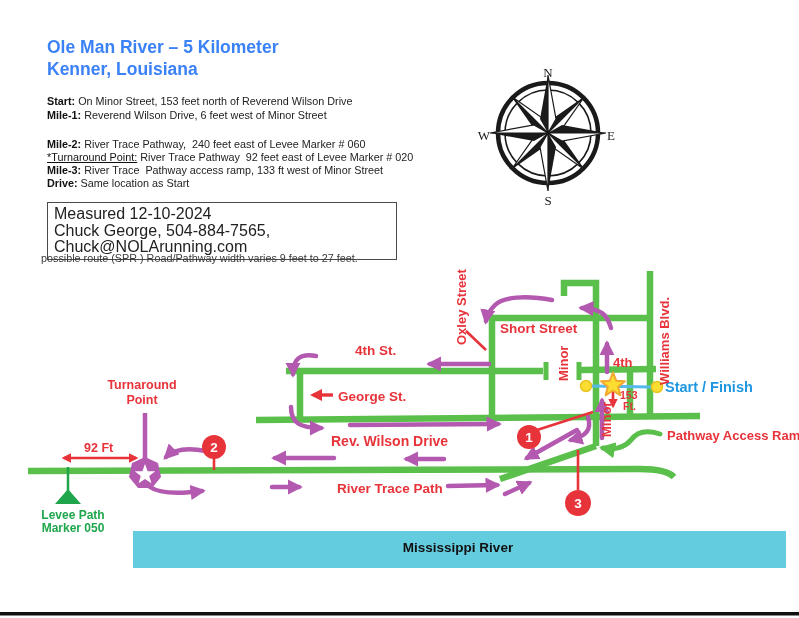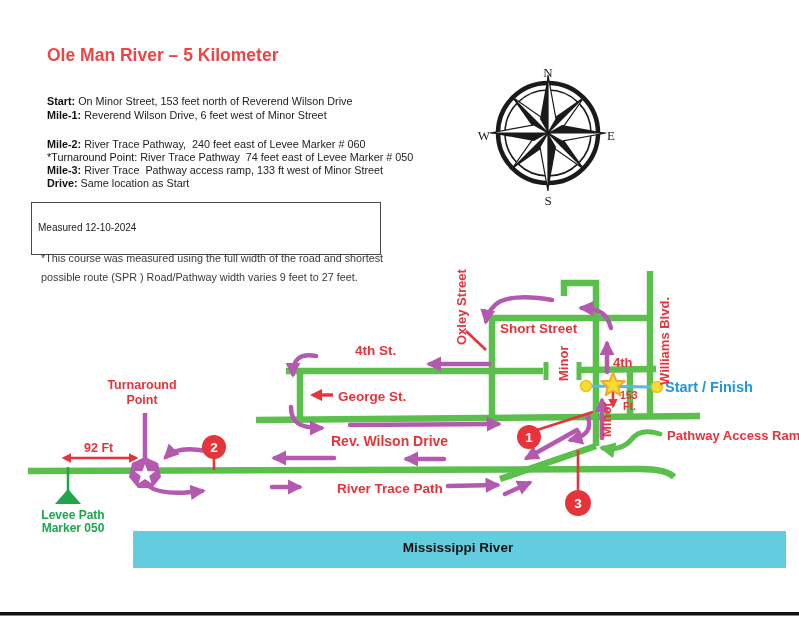--- a/index.html
+++ b/index.html
@@ -3,26 +3,26 @@
 <meta charset="utf-8">
 <style>
   :root{
     --road:#5abf4b; --route:#b35ab0; --red:#e7333a; --blue-text:#1f97e0;
     --blue-line:#56b9ec; --river:#63ccdf; --levee:#1fa64d; --ink:#1d1d1f;
   }
   html,body{margin:0;padding:0;background:#fff;}
   #page{position:relative;width:799px;height:618px;background:#fff;overflow:hidden;
         font-family:"Liberation Sans",sans-serif;color:var(--ink);}
   .abs{position:absolute;}
-  #title{left:47px;top:44px;font-size:17.5px;font-weight:bold;line-height:22px;color:#ef4444;}
+  #title{left:47px;top:36px;font-size:17.5px;font-weight:bold;line-height:22px;color:#3b82f6;}
   .infoline{left:47px;font-size:10.8px;line-height:13px;color:#222;white-space:pre;}
   .infoline b{color:#111;}
-  .infoline .normal{font-weight:normal;}
-  #measured-box{left:31px;top:202px;width:336px;border:1.2px solid #4a4a4a;
-                padding:17px 6px;font-size:10px;line-height:16.5px;color:#222;}
+  .infoline .normal{font-weight:normal;text-decoration:underline;}
+  #measured-box{left:47px;top:202px;width:336px;border:1.2px solid #4a4a4a;
+                padding:3px 6px;font-size:16px;line-height:16.5px;color:#222;}
   #footnote{left:41px;top:249px;font-size:10.8px;line-height:18.5px;color:#3a3a3a;}
   svg text{font-family:"Liberation Sans",sans-serif;}
   .mlabel{font-weight:bold;fill:var(--red);}
   .s13{font-size:13px;} .s135{font-size:13.5px;} .s14{font-size:14px;}
   .s105{font-size:10.5px;} .s125{font-size:12.5px;} .s12{font-size:12px;}
   .greenlabel{font-weight:bold;fill:var(--levee);}
   .bluelabel{font-weight:bold;fill:var(--blue-text);font-size:14.5px;}
   .riverlabel{font-weight:bold;fill:#111;font-size:13.5px;}
   .mnum{font-weight:bold;fill:#fff;font-size:13.5px;}
   .compassletter{font-family:"Liberation Serif",serif;font-size:13px;fill:#1a1a1a;}
@@ -32,35 +32,36 @@
   .rline{stroke:var(--red);stroke-width:2.6;fill:none;}
   .garrow{stroke:var(--road);stroke-width:5;fill:none;stroke-linecap:round;}
 </style>
 </head>
 <body>
 
 <div id="page">
 
   <div id="title" class="abs">
     <div>Ole Man River – 5 Kilometer</div>
+    <div>Kenner, Louisiana</div>
   </div>
 
   <div class="abs infoline" style="top:95px"><b>Start:</b><span> On Minor Street, 153 feet north of Reverend Wilson Drive</span></div>
   <div class="abs infoline" style="top:109px"><b>Mile-1:</b><span> Reverend Wilson Drive, 6 feet west of Minor Street</span></div>
   <div class="abs infoline" style="top:138px"><b>Mile-2:</b><span> River Trace Pathway,  240 feet east of Levee Marker # 060</span></div>
-  <div class="abs infoline" style="top:151px"><b class="normal">*Turnaround Point:</b><span> River Trace Pathway  74 feet east of Levee Marker # 050</span></div>
+  <div class="abs infoline" style="top:151px"><b class="normal">*Turnaround Point:</b><span> River Trace Pathway  92 feet east of Levee Marker # 020</span></div>
   <div class="abs infoline" style="top:164px"><b>Mile-3:</b><span> River Trace  Pathway access ramp, 133 ft west of Minor Street</span></div>
   <div class="abs infoline" style="top:177px"><b>Drive:</b><span> Same location as Start</span></div>
 
   <div id="measured-box" class="abs">
     <div>Measured 12-10-2024</div>
+    <div>Chuck George, 504-884-7565, Chuck@NOLArunning.com</div>
   </div>
 
   <div id="footnote" class="abs">
-    <div>*This course was measured using the full width of the road and shortest</div>
     <div>possible route (SPR ) Road/Pathway width varies 9 feet to 27 feet.</div>
   </div>
 
   <svg class="abs" style="left:0;top:0" width="799" height="618" viewBox="0 0 799 618">
     <defs>
       <marker id="hp" viewBox="0 0 10 10" refX="7.5" refY="5" markerWidth="3.4" markerHeight="3.4" orient="auto-start-reverse">
         <path d="M0,0 L10,5 L0,10 z" fill="#b35ab0"></path>
       </marker>
       <marker id="hr" viewBox="0 0 10 10" refX="7.5" refY="5" markerWidth="3.6" markerHeight="3.6" orient="auto-start-reverse">
         <path d="M0,0 L10,5 L0,10 z" fill="#e7333a"></path>

